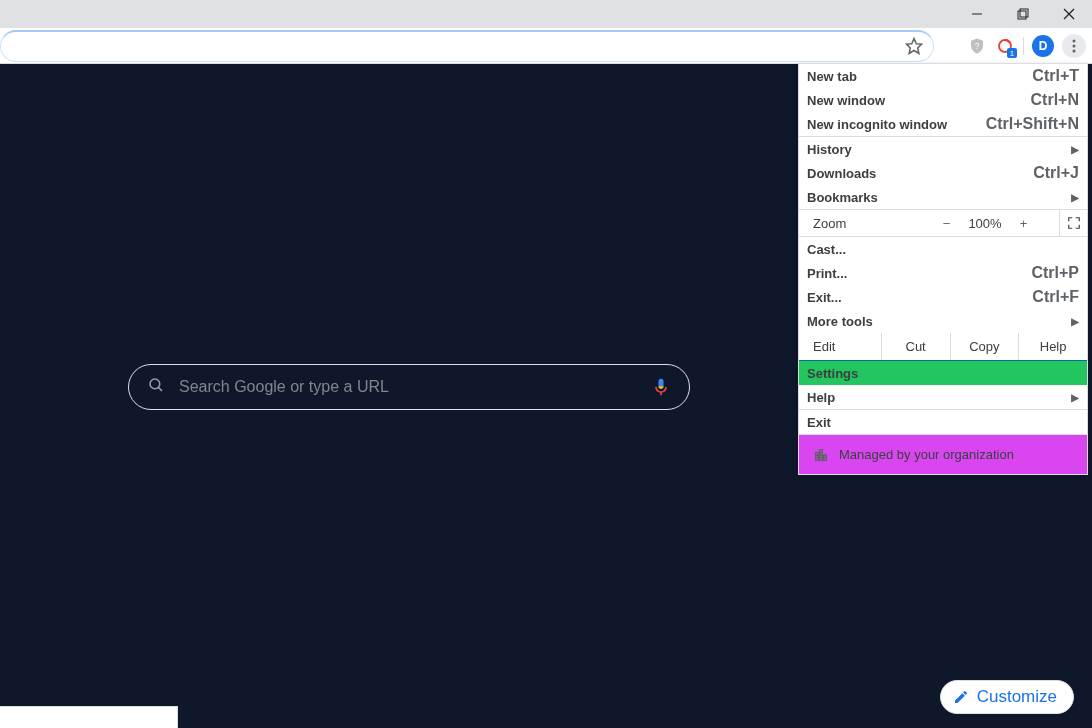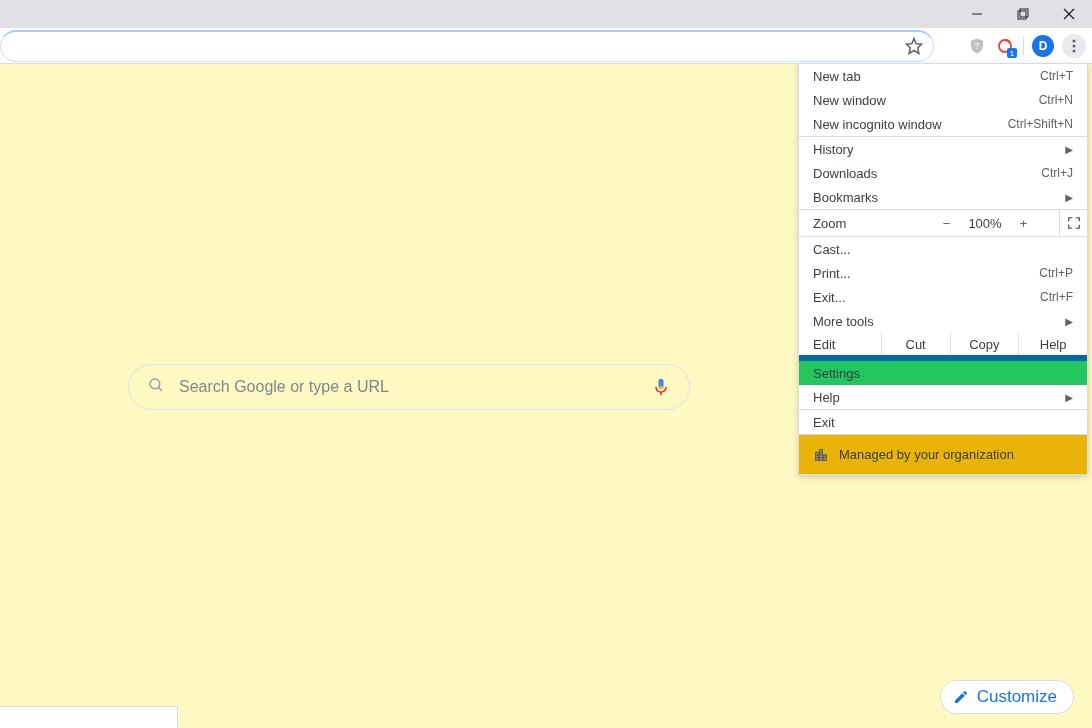--- a/index.html
+++ b/index.html
@@ -15,47 +15,47 @@
   .omnibox-wrap { position: absolute; left: 0; right: 158px; top: 2px; height: 32px; }
   .omnibox { width: 100%; height: 100%; border: 1px solid #cfe3f7; border-top: 2px solid #a8c7fa; border-radius: 16px; background: #fff; }
   .toolbar-icons { position: absolute; right: 6px; top: 0; height: 36px; display: flex; align-items: center; gap: 8px; }
   .tb-icon { width: 20px; height: 20px; display: flex; align-items: center; justify-content: center; color: #5f6368; }
   .star-icon { position: absolute; right: 168px; top: 8px; color: #5f6368; }
   .avatar { width: 22px; height: 22px; border-radius: 50%; background: #1a73e8; color: #fff; font-size: 12px; font-weight: 600; display: flex; align-items: center; justify-content: center; }
   .menu-btn { width: 24px; height: 24px; border-radius: 50%; background: #e8eaed; display: flex; align-items: center; justify-content: center; }
   .sep { width: 1px; height: 18px; background: #dadce0; }
 
   
-  .content { position: relative; height: calc(728px - 64px); background: #fef9c3; }
+  .content { position: relative; height: calc(728px - 64px); background: #0f172a; }
   .searchbox { position: absolute; left: 128px; top: 300px; width: 562px; height: 46px; border: 1px solid #dfe1e5; border-radius: 23px; display: flex; align-items: center; padding: 0 18px; }
   .searchbox .sicon { color: #9aa0a6; margin-right: 14px; }
   .searchbox .ph { color: #80868b; font-size: 16px; flex: 1; }
   .searchbox .mic { width: 20px; height: 20px; }
 
   .customize { position: absolute; right: 18px; bottom: 14px; height: 34px; padding: 0 16px 0 12px; border: 1px solid #dadce0; border-radius: 17px; display: flex; align-items: center; gap: 8px; color: #1a73e8; font-size: 17px; background: #fff; }
 
   .shelf { position: absolute; left: 0; bottom: 0; width: 178px; height: 22px; border: 1px solid #dadce0; border-bottom: none; border-left: none; background: #fff; }
 
   
   .menu { position: absolute; right: 4px; top: 63px; width: 290px; background: #fff; border: 1px solid #dadce0; box-shadow: 0 2px 6px rgba(0,0,0,0.18); z-index: 50; font-size: 13px; color: #3c4043; }
-  .mitem { height: 24px; display: flex; align-items: center; padding: 0 14px; justify-content: space-between; }
+  .mitem { height: 24px; display: flex; align-items: center; padding: 0 8px; justify-content: space-between; font-weight: bold; }
   .mitem.hover { background: #22c55e; }
   .mitem .arrow { color: #5f6368; font-size: 10px; }
   .msep { height: 1px; background: #dadce0; }
   .zoomrow { height: 28px; display: flex; align-items: center; border-top: 1px solid #dadce0; border-bottom: 1px solid #dadce0; gap: 32px; }
   .zoomrow .zlabel { width: 120px; padding-left: 14px; }
   .zoomrow .zctrl { flex: 1; display: flex; align-items: center; justify-content: center; gap: 18px; }
   .zoomrow .zbtn { color: #5f6368; cursor: pointer; }
   .zoomrow .fs { width: 30px; height: 28px; border-left: 1px solid #dadce0; display: flex; align-items: center; justify-content: center; }
-  .editrow { height: 28px; display: flex; align-items: center; border-bottom: 6px solid #0369a1; }
+  .editrow { height: 28px; display: flex; align-items: center; border-bottom: 1px solid #0369a1; }
   .editrow .cell { flex: 1; text-align: center; border-left: 1px solid #dadce0; height: 100%; display: flex; align-items: center; justify-content: center; }
   .editrow .first { width: 120px; padding-left: 14px; border: none; text-align: left; justify-content: flex-start; }
-  .managed { height: 40px; background: #eab308; display: flex; align-items: center; gap: 10px; padding: 0 14px; border-top: 1px solid #dadce0; }
+  .managed { height: 40px; background: #d946ef; display: flex; align-items: center; gap: 10px; padding: 0 14px; border-top: 1px solid #dadce0; }
   .managed svg { width: 16px; height: 16px; color: #5f6368; }
-  .shortcut { color: #5f6368; font-size: 12px; }
+  .shortcut { color: #5f6368; font-size: 16px; }
 </style>
 </head>
 <body>
 
 <div class="titlebar">
   <div class="win-btn">
     <svg viewBox="0 0 12 12">
         <line x1="1" y1="6" x2="11" y2="6" stroke="currentColor" stroke-width="1"></line>
       </svg>
   </div>

